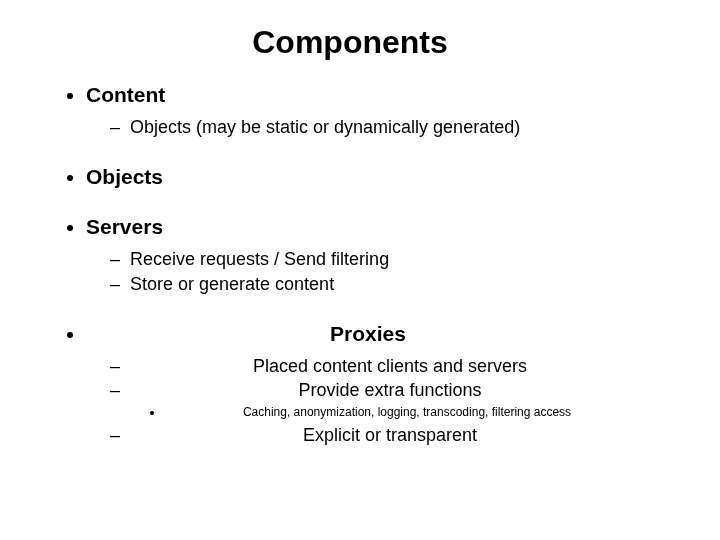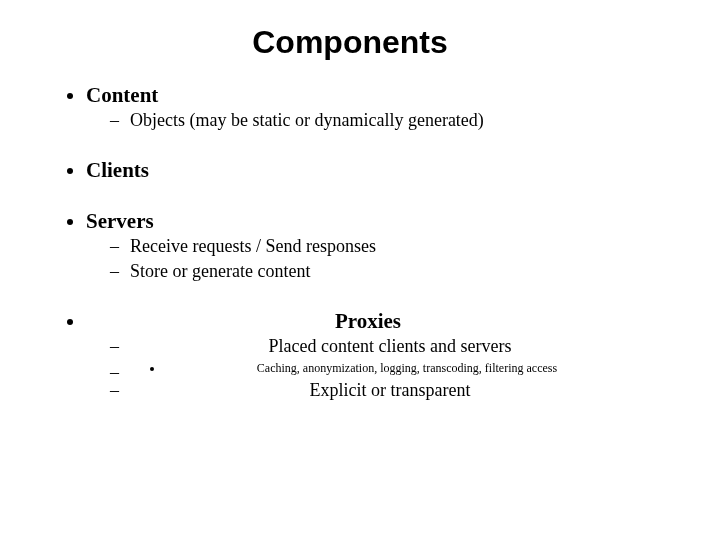--- a/index.html
+++ b/index.html
@@ -20,31 +20,30 @@
   .title {
     text-align: center;
     font-weight: bold;
     font-size: 32px;
     margin: 6px 0 22px 0;
   }
   ul.lvl1 {
     list-style: disc;
     margin: 0;
     padding-left: 36px;
-    font-family: Liberation Serif, serif;
   }
   ul.lvl1 > li {
     font-weight: bold;
     font-size: 21px;
     margin-bottom: 26px;
   }
   ul.lvl1 > li:last-child { margin-bottom: 0; text-align: center; }
   ul.lvl2 {
     list-style: none;
-    margin: 0 0 0 0;
+    margin: 8px 0 0 0;
     padding-left: 24px;
     font-weight: normal;
     font-size: 18px;
   }
   ul.lvl2 > li {
     position: relative;
     padding-left: 20px;
     line-height: 1.35;
   }
   ul.lvl2 > li::before {
@@ -72,36 +71,37 @@
   <ul class="lvl1">
 
     <li>
       <span>Content</span>
       <ul class="lvl2">
         <li>Objects (may be static or dynamically generated)</li>
       </ul>
     </li>
 
     <li>
-      <span>Clients</span>
+      <span>Objects</span>
     </li>
 
     <li>
       <span>Servers</span>
       <ul class="lvl2">
-        <li>Receive requests / Send responses</li>
+        <li>Receive requests / Send filtering</li>
         <li>Store or generate content</li>
       </ul>
     </li>
 
     <li>
       <span>Proxies</span>
       <ul class="lvl2">
         <li>Placed content clients and servers</li>
         <li>
+          <span>Provide extra functions</span>
           <ul class="lvl3">
             <li>Caching, anonymization, logging, transcoding, filtering access</li>
           </ul>
         </li>
         <li>Explicit or transparent</li>
       </ul>
     </li>
 
   </ul>
 </div>

